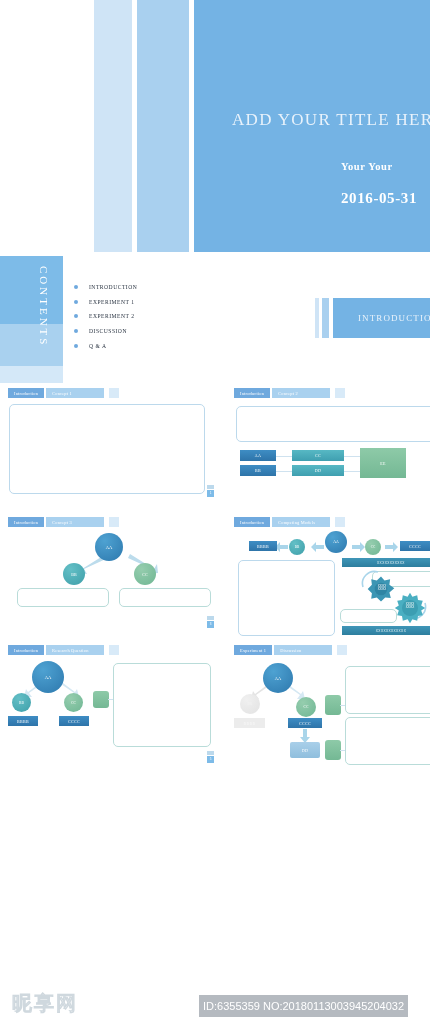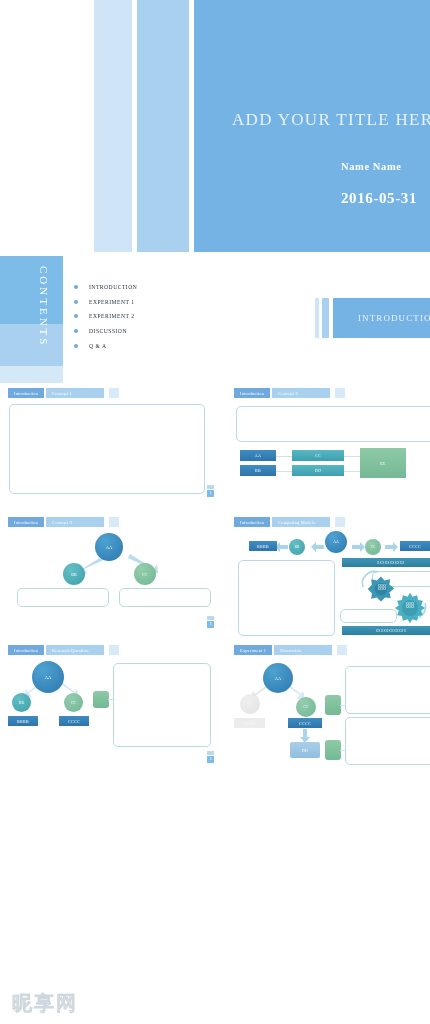--- a/index.html
+++ b/index.html
@@ -152,21 +152,21 @@
 </head>
 <body>
 
 <div id="page">
 
   <div class="cover">
     <div class="cover-band-pale"></div>
     <div class="cover-band-mid"></div>
     <div class="cover-band-main"></div>
     <div class="cover-title">ADD YOUR TITLE HERE</div>
-    <div class="cover-name">Name Name</div>
+    <div class="cover-name">Your Your</div>
     <div class="cover-date">2016-05-31</div>
   </div>
 
   <div class="contents">
     <div class="cnt-panel"></div>
     <div class="cnt-panel2"></div>
     <div class="cnt-panel3"></div>
     <div class="cnt-word">CONTENTS</div>
     <div class="cnt-list">
       <div class="cnt-item">
@@ -379,15 +379,16 @@
     <div class="conn" style="left:114px; top:64px; width:7px; height:0.8px;"></div>
     <div class="conn" style="left:114px; top:109px; width:7px; height:0.8px;"></div>
 
     <div class="rbox-teal" style="left:119px; top:25px; width:96px; height:48px;"></div>
     <div class="rbox-teal" style="left:119px; top:76px; width:96px; height:48px;"></div>
   </div>
 
 
   <div class="wm">
     <div class="wm-cjk">昵享网</div>
+    <div class="wm-id">ID:6355359 NO:20180113003945204032</div>
   </div>
 
 </div>
 
 </body></html>

